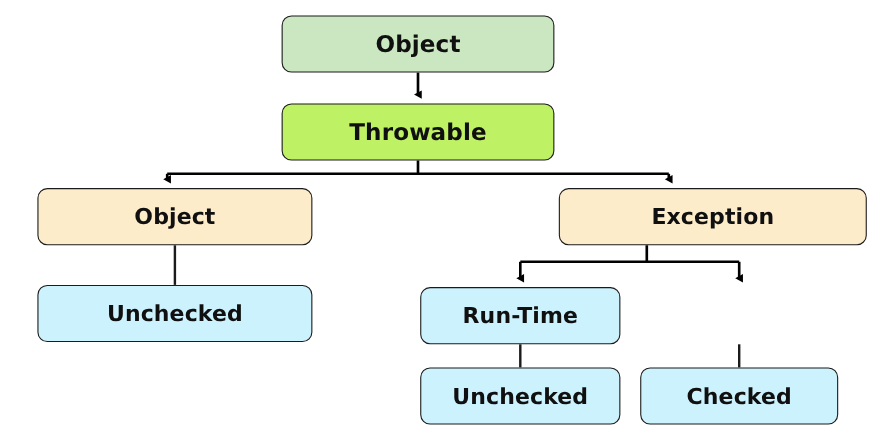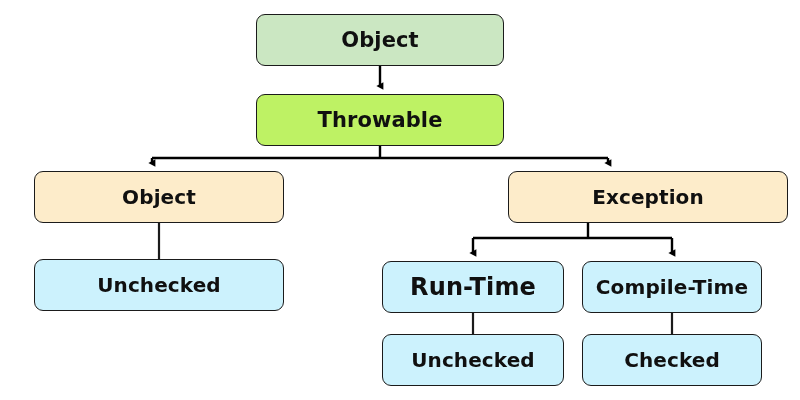--- a/index.html
+++ b/index.html
@@ -89,27 +89,24 @@
   </div>
 
   <div class="node" style="left: 464px; top: 171px; width: 280px; height: 52px; background: rgb(253, 236, 202); font-size: 20px; border-color: rgb(27, 27, 27); color: rgb(16, 16, 16); margin-left: 44px;">
     <span class="node-label">Exception</span>
   </div>
 
   <div class="node" style="left: 34px; top: 259px; width: 250px; height: 52px; background: rgb(204, 242, 253); font-size: 20px; border-color: rgb(27, 27, 27); color: rgb(16, 16, 16);">
     <span class="node-label">Unchecked</span>
   </div>
 
-  <div class="node" style="left: 382px; top: 261px; width: 182px; height: 52px; background: rgb(204, 242, 253); font-size: 24px; border-color: rgb(27, 27, 27); color: rgb(16, 16, 16);">
+  <div class="node" style="left: 382px; top: 261px; width: 182px; height: 52px; background: rgb(204, 242, 253); font-size: 20px; border-color: rgb(27, 27, 27); color: rgb(16, 16, 16);">
     <span class="node-label">Run-Time</span>
   </div>
 
-  <div class="node" style="left: 582px; top: 261px; width: 180px; height: 52px; background: rgb(204, 242, 253); font-size: 20px; border-color: rgb(27, 27, 27); color: rgb(16, 16, 16);">
-    <span class="node-label">Compile-Time</span>
-  </div>
 
   <div class="node" style="left: 382px; top: 334px; width: 182px; height: 52px; background: rgb(204, 242, 253); font-size: 20px; border-color: rgb(27, 27, 27); color: rgb(16, 16, 16);">
     <span class="node-label">Unchecked</span>
   </div>
 
   <div class="node" style="left: 582px; top: 334px; width: 180px; height: 52px; background: rgb(204, 242, 253); font-size: 20px; border-color: rgb(27, 27, 27); color: rgb(16, 16, 16);">
     <span class="node-label">Checked</span>
   </div>
 
 </div>

